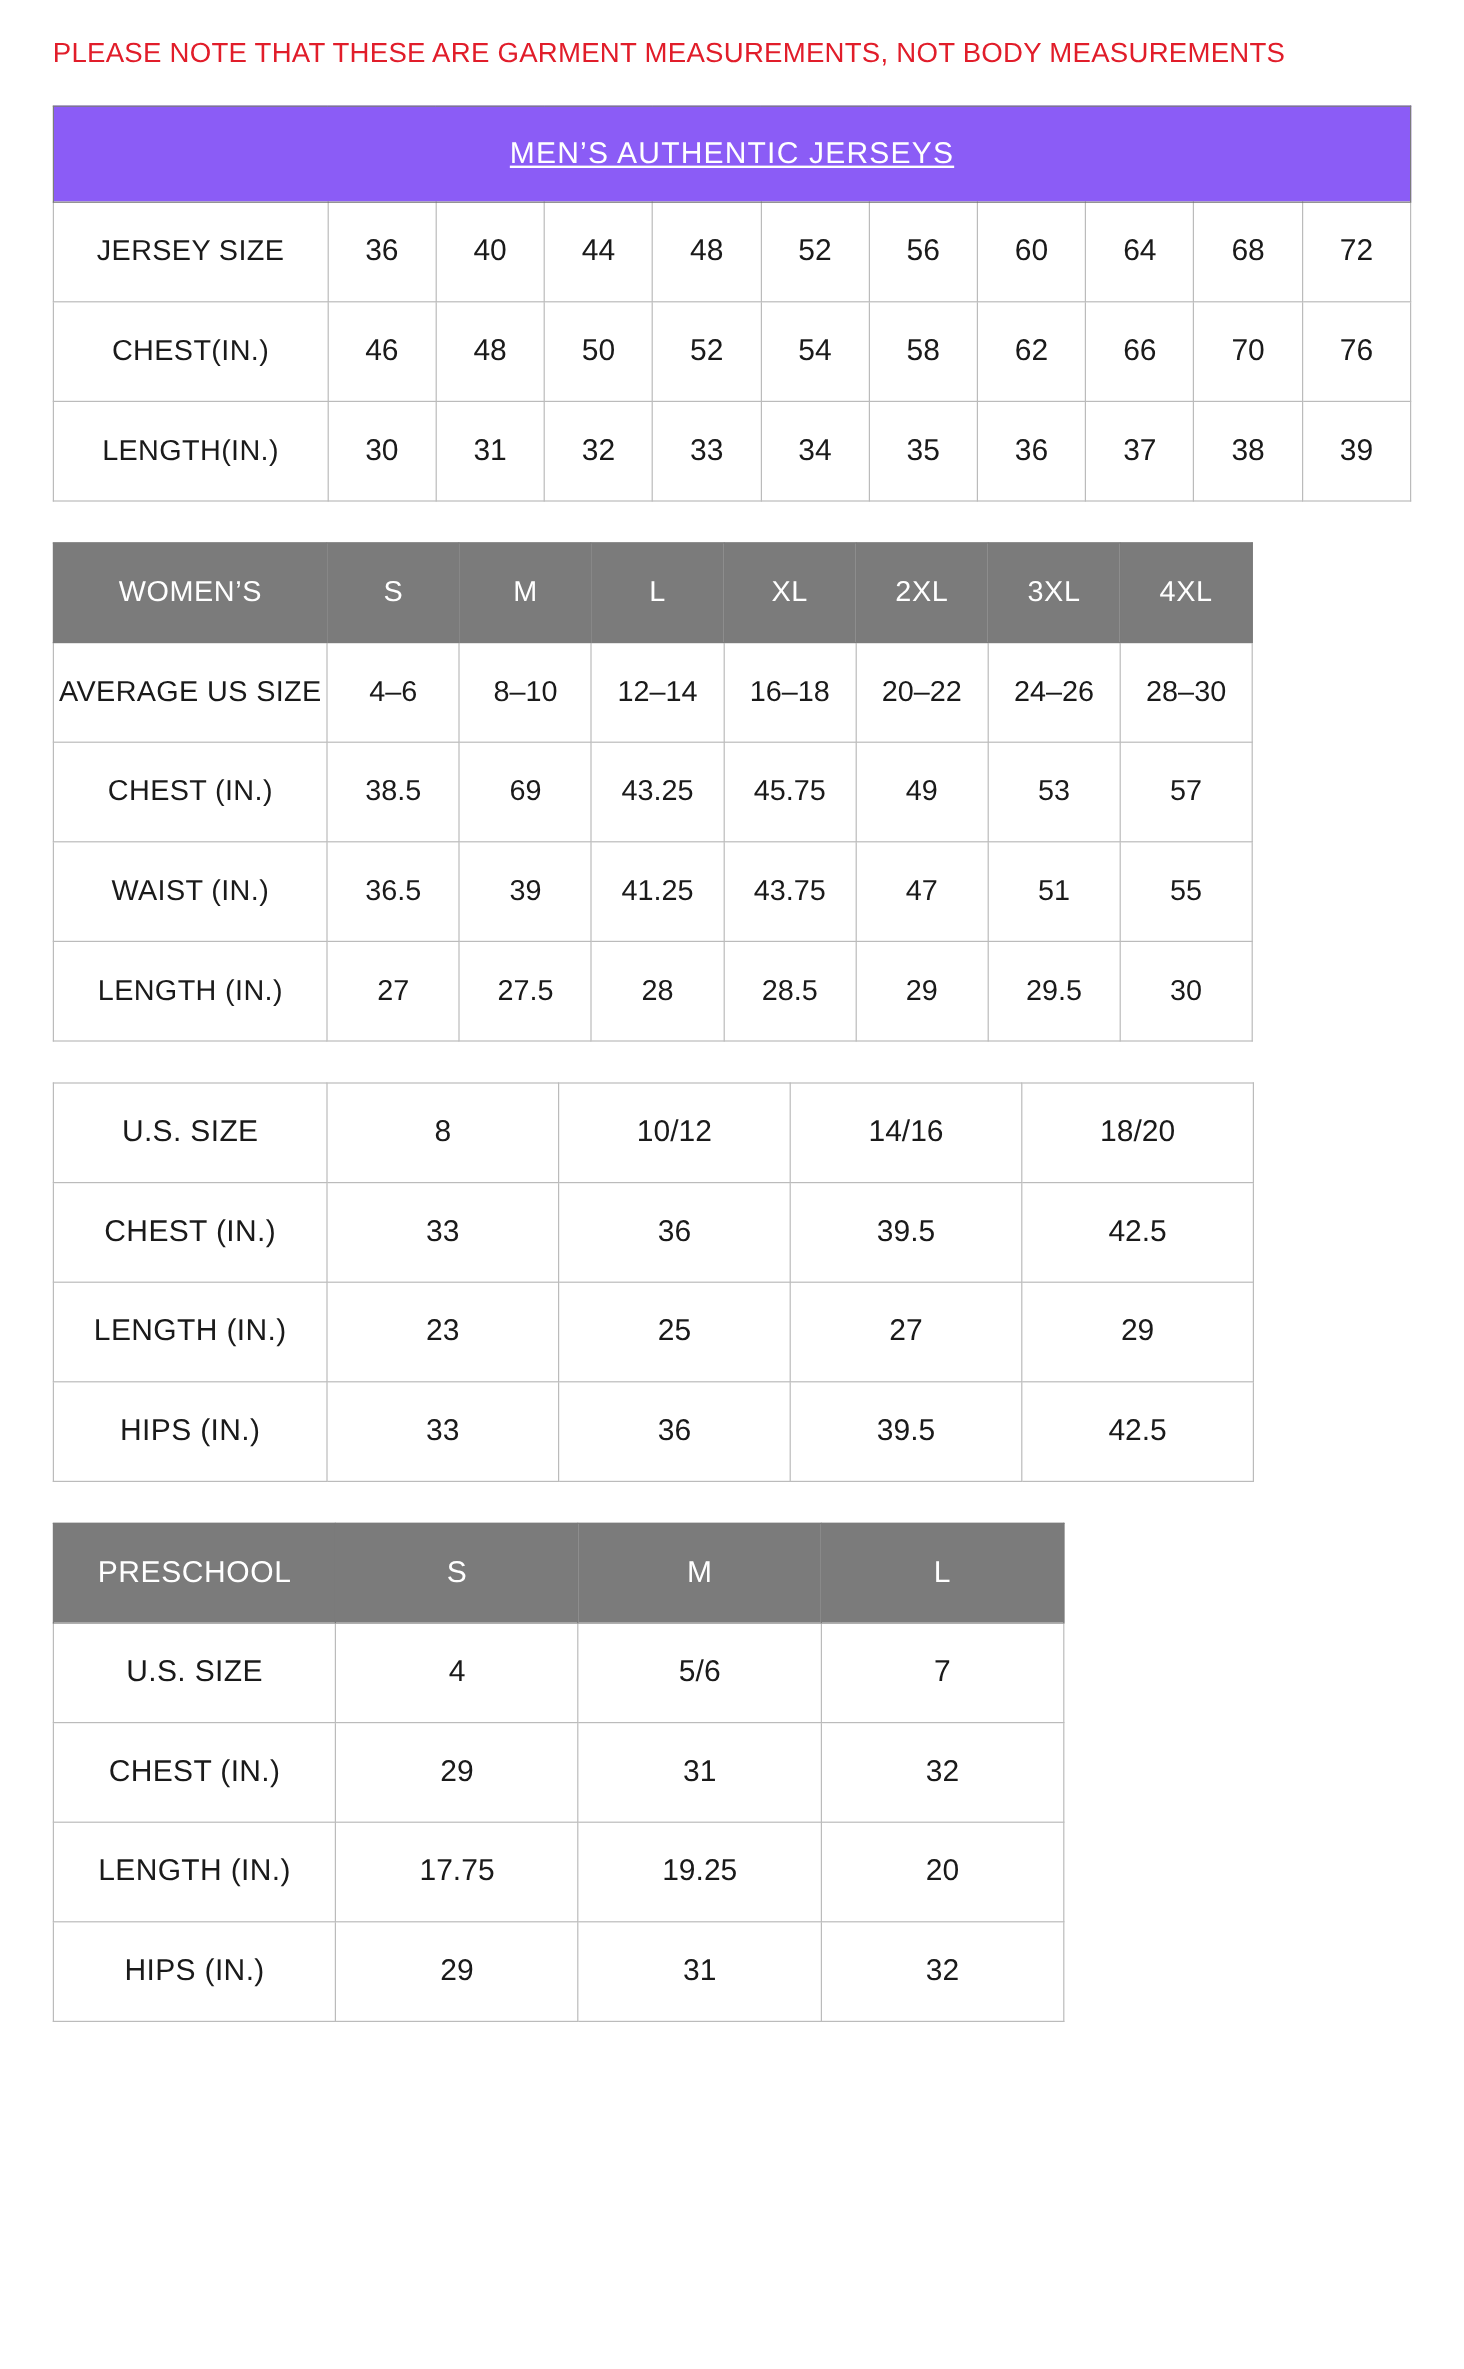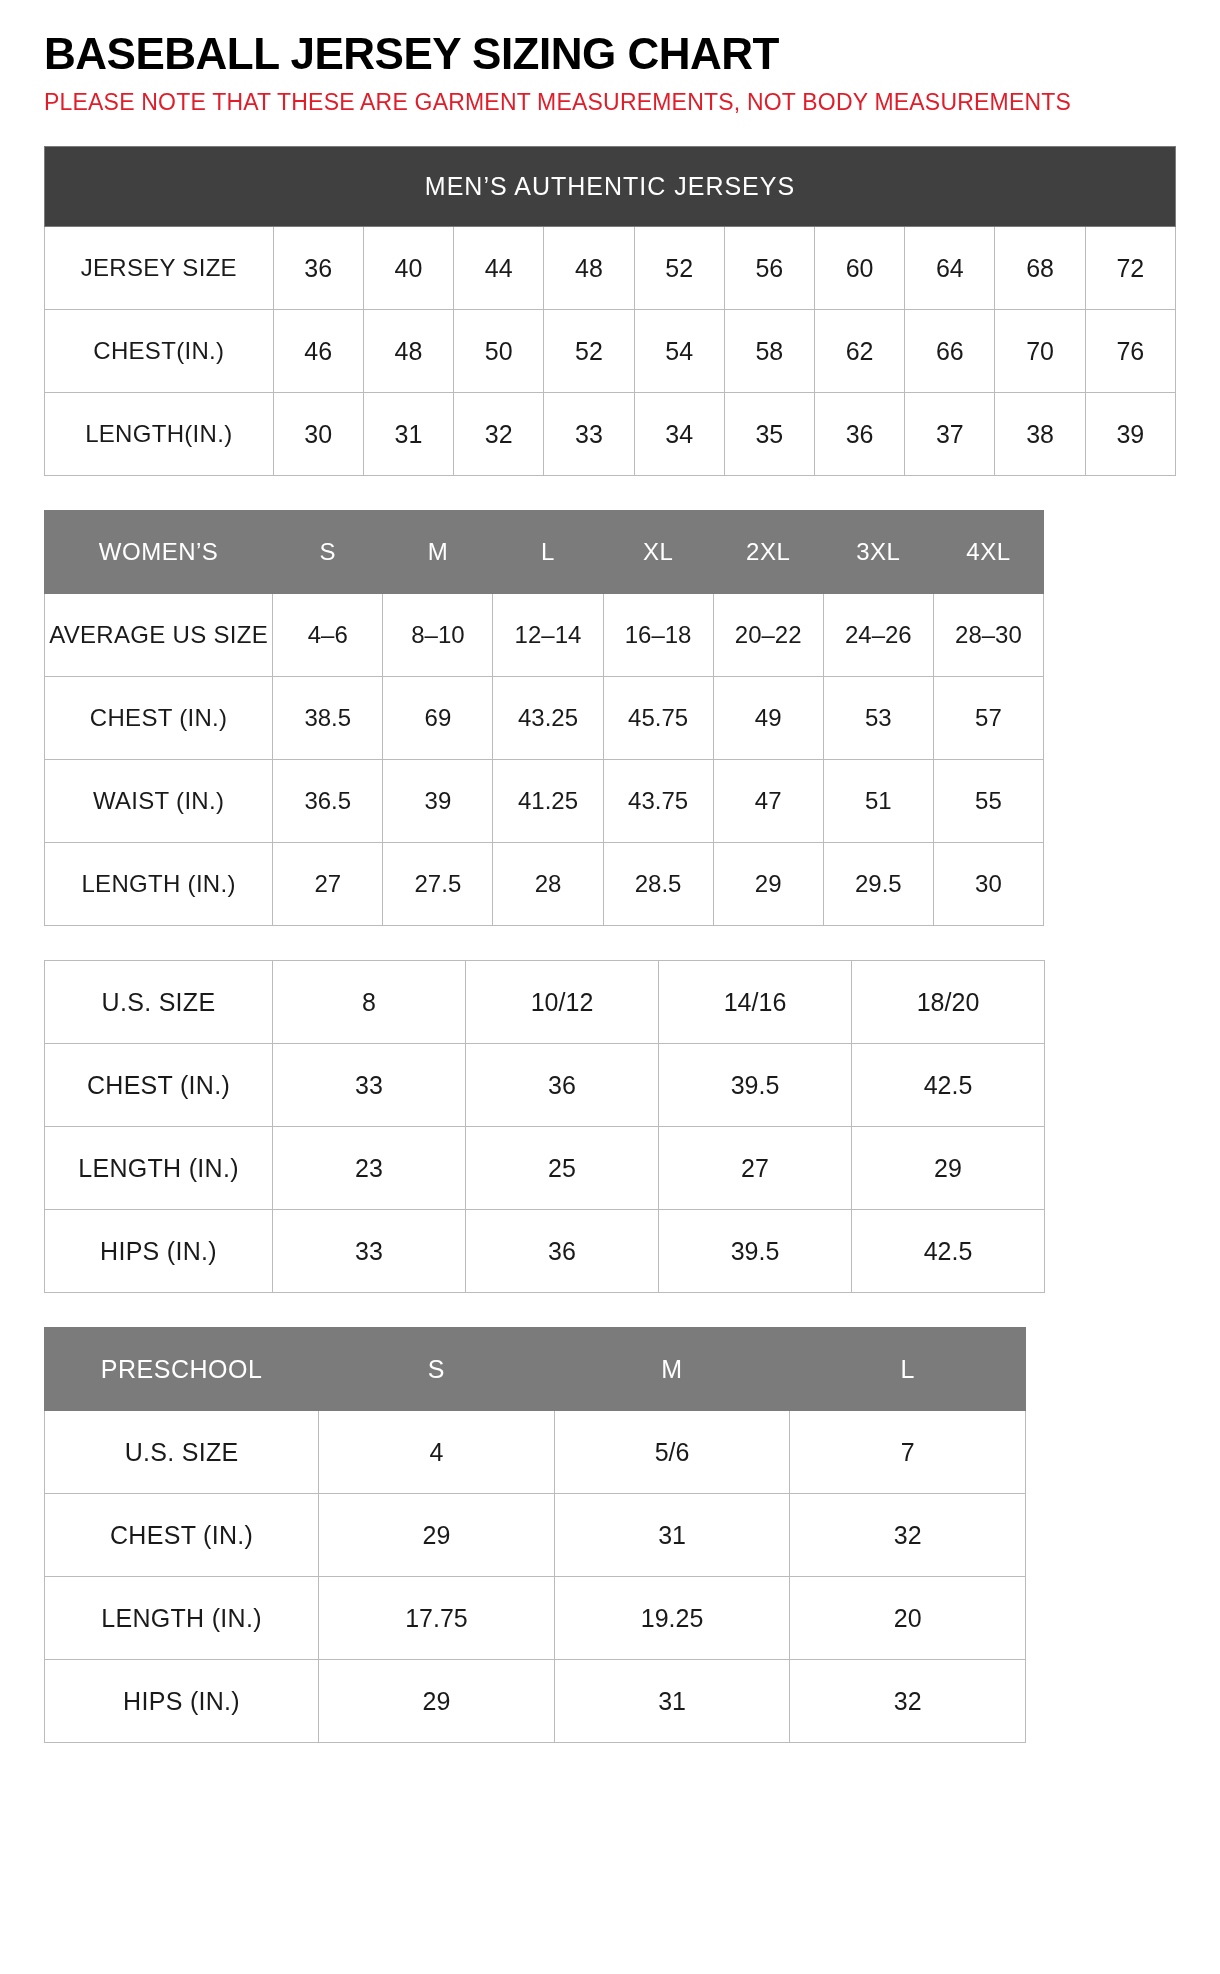--- a/index.html
+++ b/index.html
@@ -47,26 +47,27 @@
     text-align: center;
     vertical-align: middle;
     font-weight: normal;
     color: #1a1a1a;
     background: #ffffff;
     font-size: 23px;
     padding: 0;
     height: 82px;
   }
   .banner td {
-    background: #404040;
+    background: #8b5cf6;
     color: #ffffff;
     font-size: 32px;
     letter-spacing: 1px;
     height: 74px;
     border: 1px solid #7b7b7b;
+    text-decoration: underline;
   }
   .hdrcell {
     background: #7b7b7b;
     color: #ffffff;
     border: 1px solid #7b7b7b;
     font-size: 25px;
     letter-spacing: 0.5px;
   }
   .rowlabel {
     font-size: 24px;
@@ -87,37 +88,36 @@
   #women-table { width: 1000px; padding-left: 40px; }
   #women-table .c0 { width: 228px; }
   #women-table .cx { width: 110px; }
   #women-table td { font-size: 24px; }
   
   #boys-table { width: 1000px; }
   #boys-table .c0 { width: 228px; }
   #boys-table .cx { width: 193px; }
   #boys-table td { font-size: 25px; }
   
-  #pre-table { width: 982px; }
+  #pre-table { width: 843px; }
   #pre-table .c0 { width: 228px; }
   #pre-table .cx { width: 196px; }
   #pre-table td { font-size: 25px; }
   .footer {
     font-size: 22px;
     color: #e11d2a;
     letter-spacing: 0.2px;
     margin-top: -10px;
   }
 </style>
 </head>
 <body>
 
 <div class="page">
 
-  <h1 class="title">BASEBALL JERSEY SIZING CHART</h1>
   <p class="subtitle">PLEASE NOTE THAT THESE ARE GARMENT MEASUREMENTS, NOT BODY MEASUREMENTS</p>
 
   <table id="men-table">
     <colgroup>
       <col class="c0">
         <col class="cx">
         <col class="cx">
         <col class="cx">
         <col class="cx">
         <col class="cx">

